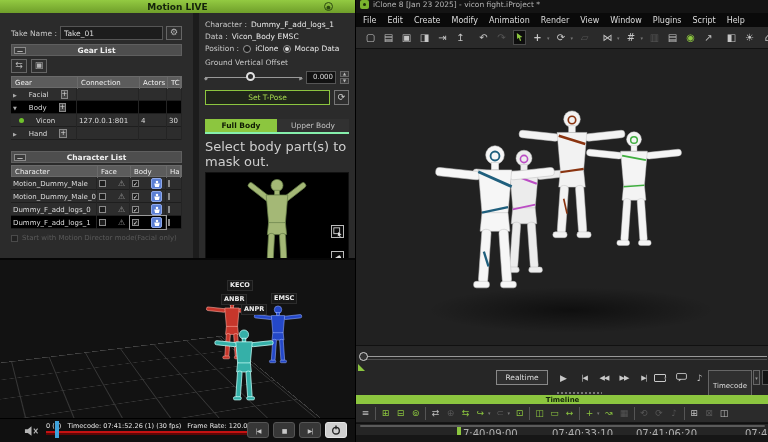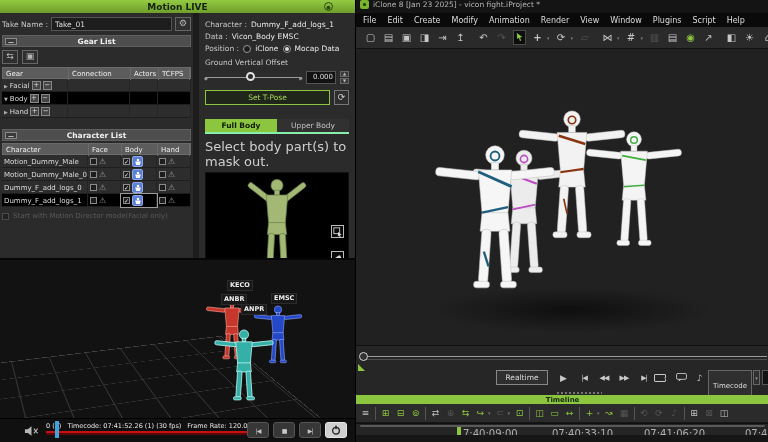--- a/index.html
+++ b/index.html
@@ -8,40 +8,40 @@
   #screen{position:relative;width:768px;height:442px;background:#1b1b1b;overflow:hidden}
 
   
   #ml-window{position:absolute;left:0;top:0;width:355px;height:442px;background:#eab308}
   #ml-titlebar{position:absolute;left:0;top:0;width:355px;height:13px;
     background:linear-gradient(#93ca42,#6f9e2a);display:flex;align-items:center;justify-content:center;
     color:#14230a;font-size:9px;font-weight:bold}
   #ml-title-gear{position:absolute;right:22px;top:2px;width:9px;height:9px;border:1.5px solid #2c4a10;
     border-radius:50%;display:flex;align-items:center;justify-content:center;color:#2c4a10;font-size:5px}
   
-  #ml-left{position:absolute;left:0;top:13px;width:193px;height:287px;background:#2b2b2b;padding:2px;overflow:hidden}
+  #ml-left{position:absolute;left:0;top:13px;width:193px;height:287px;background:#2b2b2b;padding:11px;overflow:hidden}
   .ml-row{display:flex;align-items:center;gap:3px;margin:2px 0 4px}
   .lbl{color:#c8c8c8;font-size:7.5px;white-space:nowrap}
   .txtin{flex:1;height:14px;background:#1d1d1d;border:1px solid #555;color:#ddd;font-size:7.5px;
     font-family:inherit;padding:0 3px;min-width:0}
   .sqbtn{height:14px;min-width:16px;background:#2f2f2f;border:1px solid #666;color:#b5b5b5;
     font-size:9px;line-height:11px;text-align:center;cursor:pointer}
   .secthdr{position:relative;height:12px;background:#4e4e4e;border:1px solid #5f5f5f;color:#f0f0f0;
     font-size:7.5px;font-weight:bold;display:flex;align-items:center;justify-content:center;margin:2px 0}
   .secthdr .collapse{position:absolute;left:2px;top:2px;width:12px;height:7px;background:#3a3a3a;
     border:1px solid #8a8a8a;color:#ddd;font-size:6px;line-height:5px;text-align:center}
   .iconrow{display:flex;gap:4px;margin:3px 0}
   
   .tbl{width:100%;font-size:7px;color:#ddd}
   .thead{display:grid;background:#5c5c5c;height:12px;align-items:center;color:#efefef;border:1px solid #6a6a6a}
   .trow{display:grid;height:13px;align-items:center;background:#2d2d2d;border-bottom:1px solid #1e1e1e}
   .g-grid{grid-template-columns:66px 62px 28px 1fr}
   .c-grid{grid-template-columns:86px 33px 36px 1fr}
   .thead span{padding-left:3px;border-right:1px solid #6a6a6a;height:12px;line-height:12px;overflow:hidden}
-  .cell{padding-left:2px;display:flex;align-items:center;gap:2px;height:13px;overflow:hidden;border-right:1px solid #242424}
+  .cell{padding-left:2px;display:flex;align-items:center;gap:12px;height:13px;overflow:hidden;border-right:1px solid #242424}
   .exp{color:#aaa;font-size:5px}
   .mini{width:9px;height:9px;background:#454545;border:1px solid #888;color:#ddd;font-size:7px;
     line-height:7px;text-align:center;font-style:normal;font-weight:normal}
   .dot{width:5px;height:5px;border-radius:50%;background:#6fc12c;margin-left:6px}
   .rowblack{background:#000}
   .cb{width:7px;height:7px;border:1px solid #8a8a8a;background:#1d1d1d;display:inline-flex;
     align-items:center;justify-content:center;color:#eee;font-size:6px;line-height:6px}
   .warn{color:#9a9a9a;font-size:8px;line-height:8px}
   .rbbox{width:11px;height:11px;background:#5b7fd4;border:1px solid #8fa8e8;border-radius:2px;
     display:inline-flex;align-items:center;justify-content:center}
@@ -232,20 +232,29 @@
         <div class="trow g-grid rowblack">
           <span class="cell">
               <i class="exp">▼</i>
             <span>Body</span>
             <i class="mini">+</i>
             <i class="mini">−</i>
             </span>
           <span class="cell"></span>
             <span class="cell"></span>
             <span class="cell"></span>
+        </div>
+        <div class="trow g-grid">
+          <span class="cell">
+              <i class="dot"></i>
+            <span>Vicon</span>
+            </span>
+          <span class="cell">127.0.0.1:801</span>
+          <span class="cell">4</span>
+          <span class="cell">30</span>
         </div>
         <div class="trow g-grid">
           <span class="cell">
               <i class="exp">▶</i>
             <span>Hand</span>
             <i class="mini">+</i>
             <i class="mini">−</i>
             </span>
           <span class="cell"></span>
             <span class="cell"></span>
@@ -619,19 +628,19 @@
         <span class="tsep"></span>
         <span class="tli">⊞</span>
         <span class="tli dim">⊠</span>
         <span class="tli">◫</span>
       </div>
       <div id="tl-ruler">
         <div id="tl-scroll"></div>
         <div id="playhead"></div>
         <span class="tick" style="left:107px">7:40:09:00</span>
         <span class="tick" style="left:196px">07:40:33:10</span>
-        <span class="tick" style="left:288px">07:41:06:20</span>
+        <span class="tick" style="left:280px">07:41:06:20</span>
         <span class="tick" style="left:389px">07:41:40</span>
       </div>
       <div id="tl-bottom"></div>
     </div>
   </div>
 </div>
 
 </body></html>

